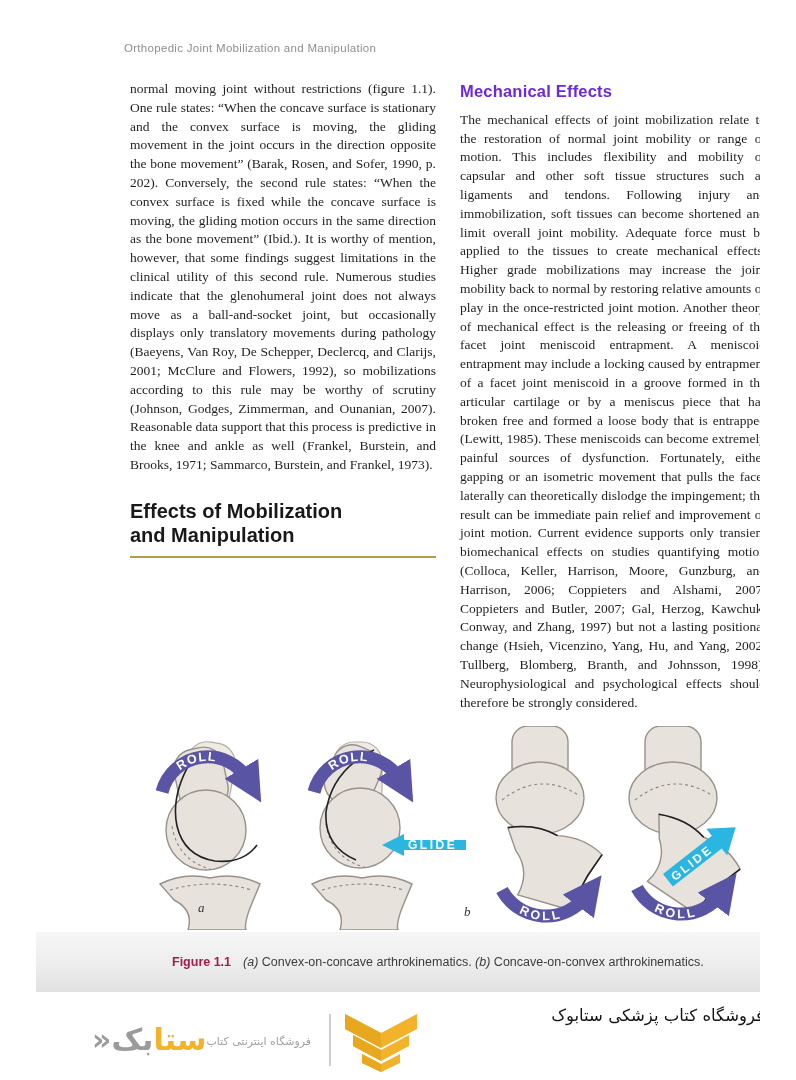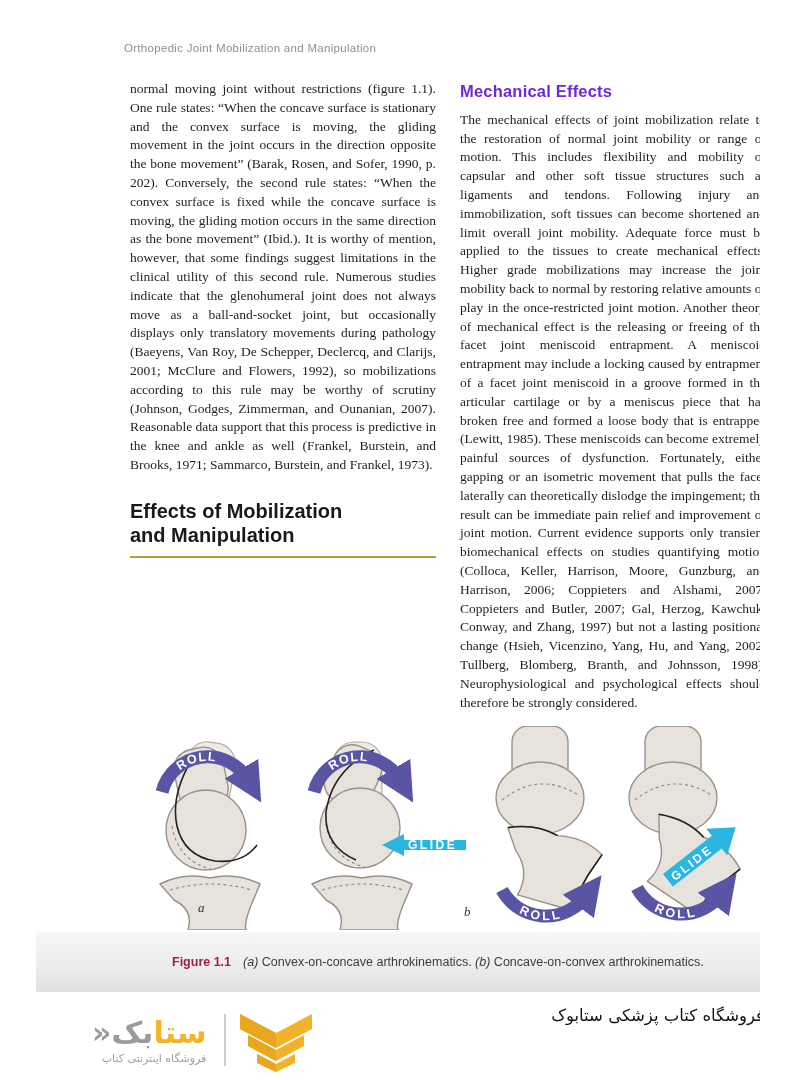--- a/index.html
+++ b/index.html
@@ -33,21 +33,21 @@
   
   .caption-band{position:absolute;left:0;top:932px;width:796px;height:60px;
         background:linear-gradient(180deg,#f6f6f6 0%,#ededed 55%,#e1e1e1 100%);
         display:flex;align-items:center;}
   .caption-inner{margin-left:88px;font-family:"Liberation Sans",sans-serif;font-size:12.5px;color:#3c3c3c;padding-left:48px;}
   .fig-label{color:#a21d45;font-weight:bold;margin-right:12px;}
   .cap-it{font-style:italic;}
   
   .footer{position:absolute;left:0;top:1000px;width:796px;height:80px;background:#fff;}
   .brand{position:absolute;left:56px;top:8px;display:flex;align-items:center;}
-  .wordmark{display:flex;flex-direction:column;align-items:flex-end;}
+  .wordmark{display:flex;flex-direction:row;align-items:center;}
   .brand-name{font-family:"DejaVu Sans",sans-serif;font-weight:bold;font-size:30px;line-height:34px;direction:rtl;}
   .brand-name .yel{color:#f2b32a;}
   .brand-name .gry{color:#9b9b9b;}
   .brand-tagline{font-family:"DejaVu Sans",sans-serif;font-size:11px;color:#a0a0a0;direction:rtl;margin-top:2px;}
   .brand-divider{width:1.5px;height:52px;background:#cfcfcf;margin:0 14px 0 18px;}
   .footer-right{position:absolute;right:68px;top:6px;text-align:right;}
   .store-fa{font-family:"DejaVu Sans",sans-serif;font-size:16.5px;color:#141414;direction:rtl;margin-bottom:6px;}
   .site-url{font-family:"Liberation Sans",sans-serif;font-weight:bold;font-size:23px;
         letter-spacing:6px;color:#161616;white-space:nowrap;}
   .site-url .yel{color:#f2b32a;}

